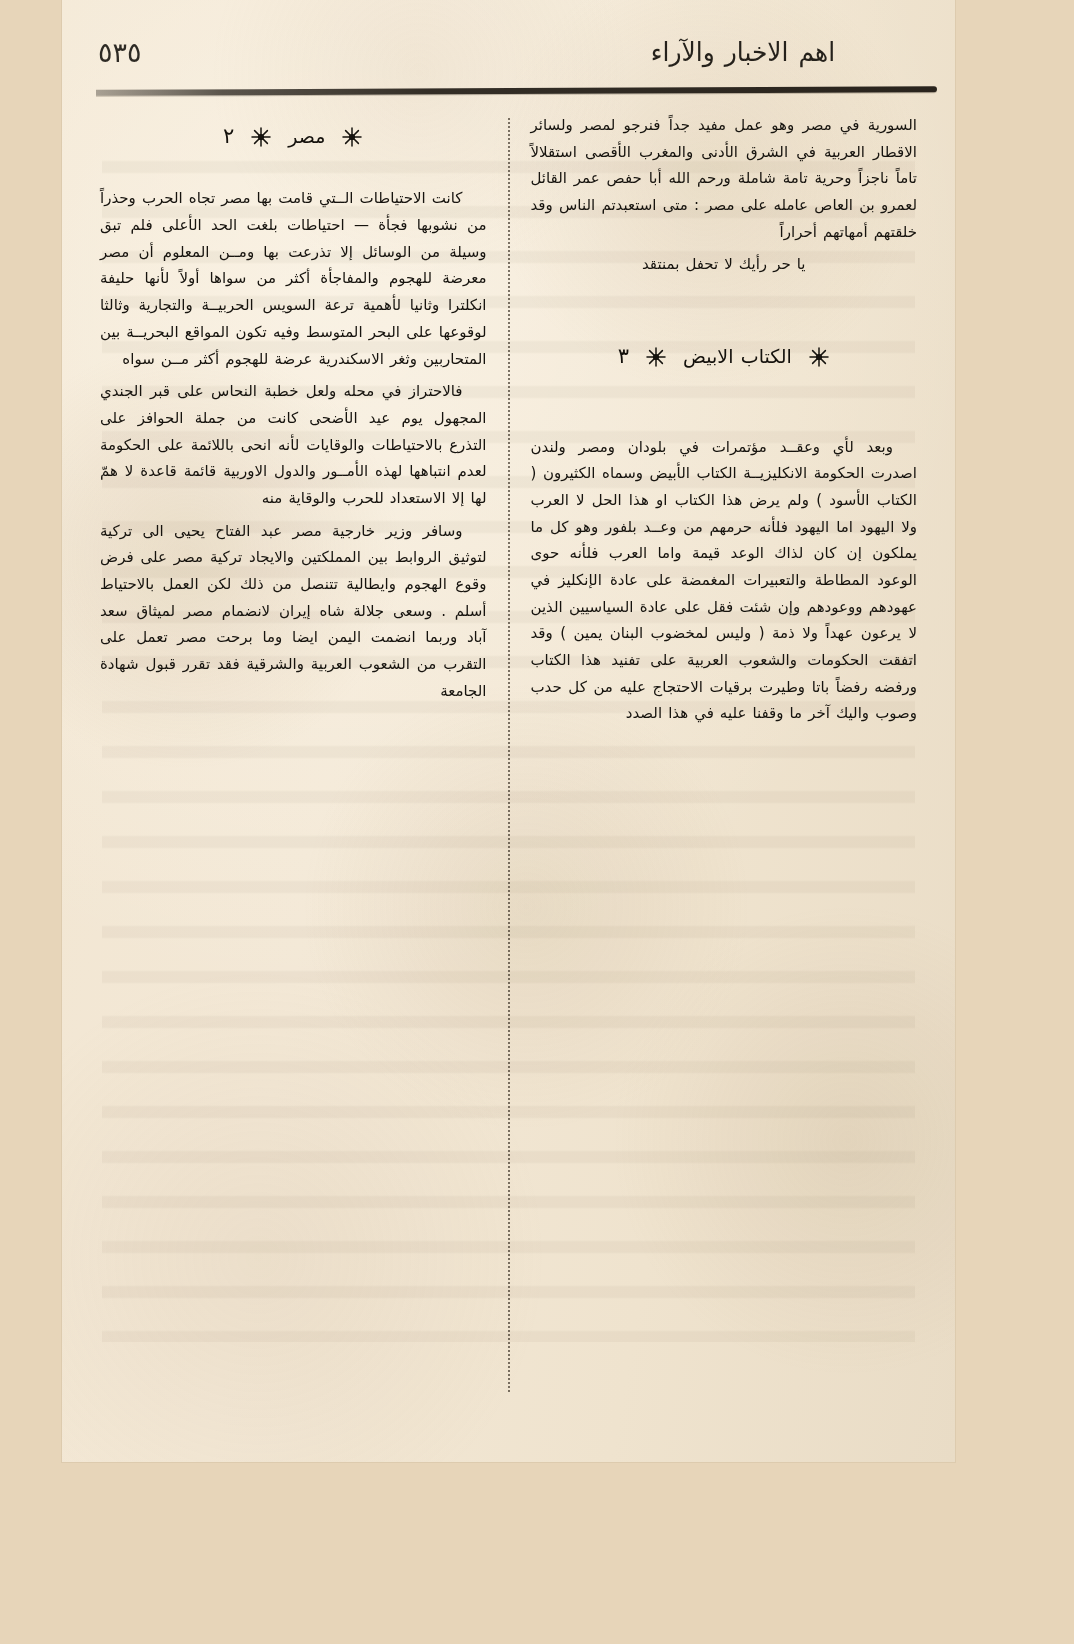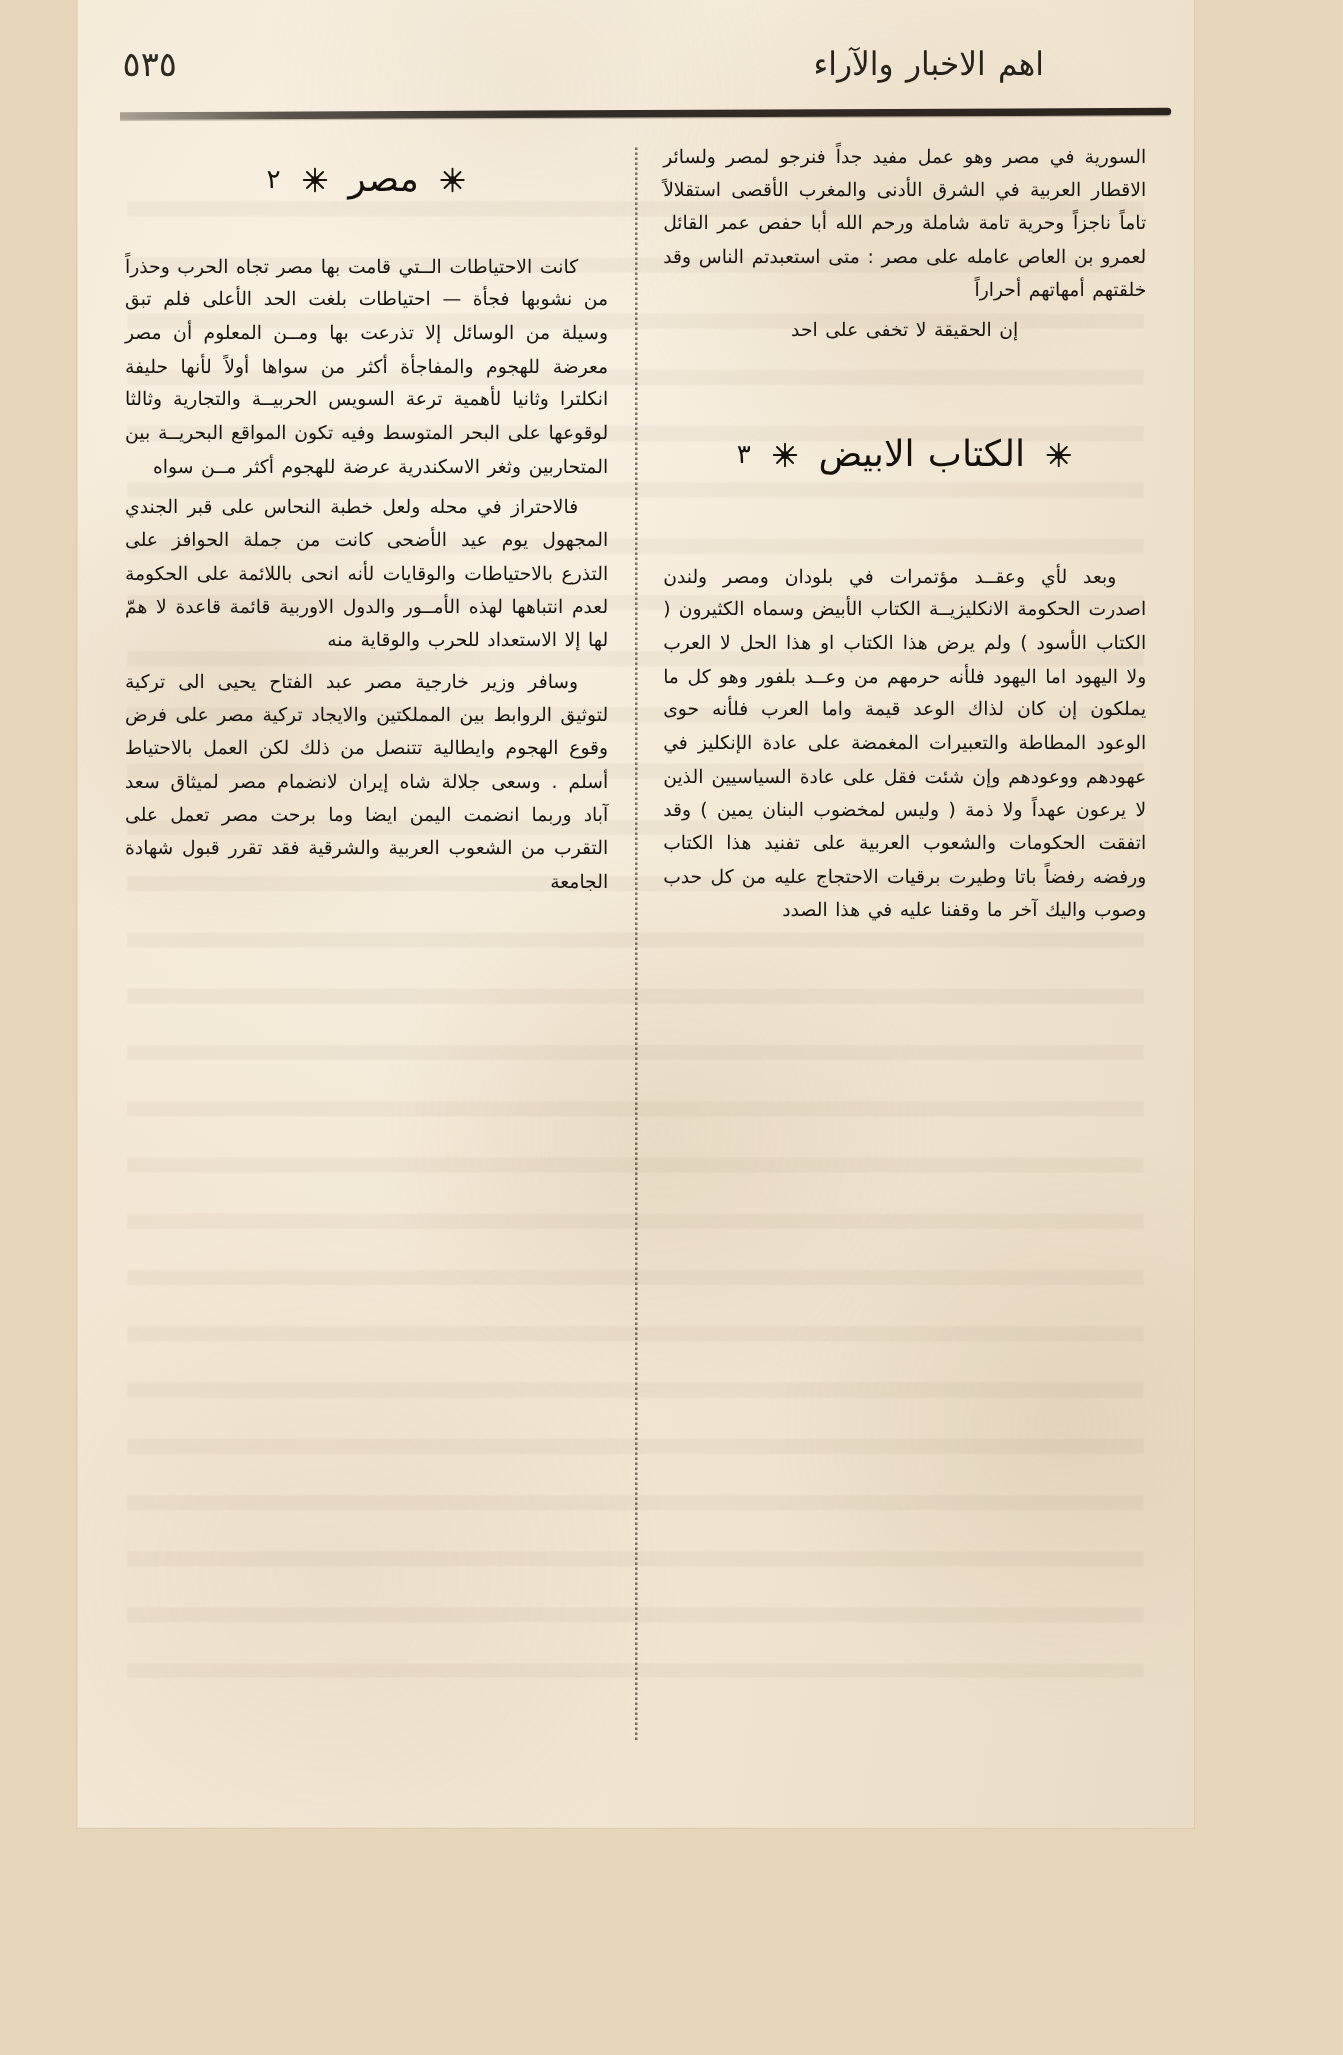--- a/index.html
+++ b/index.html
@@ -170,21 +170,21 @@
     gap: 16px;
     margin: 26px 0 30px 0;
     color: #14110c;
   }
   .section-head.tight { margin-top: 6px; }
   .sec-num {
     font-size: 21px;
     direction: ltr;
   }
   .sec-title {
-    font-size: 29px;
+    font-size: 19px;
     white-space: nowrap;
   }
   .star {
     display: inline-block;
     width: 22px;
     height: 22px;
     position: relative;
     flex: 0 0 auto;
   }
   .star svg { display: block; }
@@ -209,22 +209,22 @@
 
   <div class="head-rule"></div>
 
   <div class="columns">
 
     <div class="col">
 
       <div class="arabic">
         <p class="para no-indent">السورية في مصر وهو عمل مفيد جداً فنرجو لمصر ولسائر الاقطار العربية في الشرق الأدنى والمغرب الأقصى استقلالاً تاماً ناجزاً وحرية تامة شاملة ورحم الله أبا حفص عمر القائل لعمرو بن العاص عامله على مصر : متى استعبدتم الناس وقد خلقتهم أمهاتهم أحراراً</p>
 
-
-        <p class="para centered">إن الحقيقة لا تخفى على احد</p>
+        <p class="para centered">يا حر رأيك لا تحفل بمنتقد</p>
+
       </div>
 
       <div class="gap-m"></div>
 
       <div class="section-head arabic">
         <span class="star">
           <svg width="22" height="22" viewBox="0 0 22 22" aria-hidden="true">
             <g stroke="#16130e" stroke-width="1.5" stroke-linecap="round">
               <line x1="11" y1="11" x2="11" y2="2"></line>
               <line x1="11" y1="11" x2="17.4" y2="4.6"></line>

